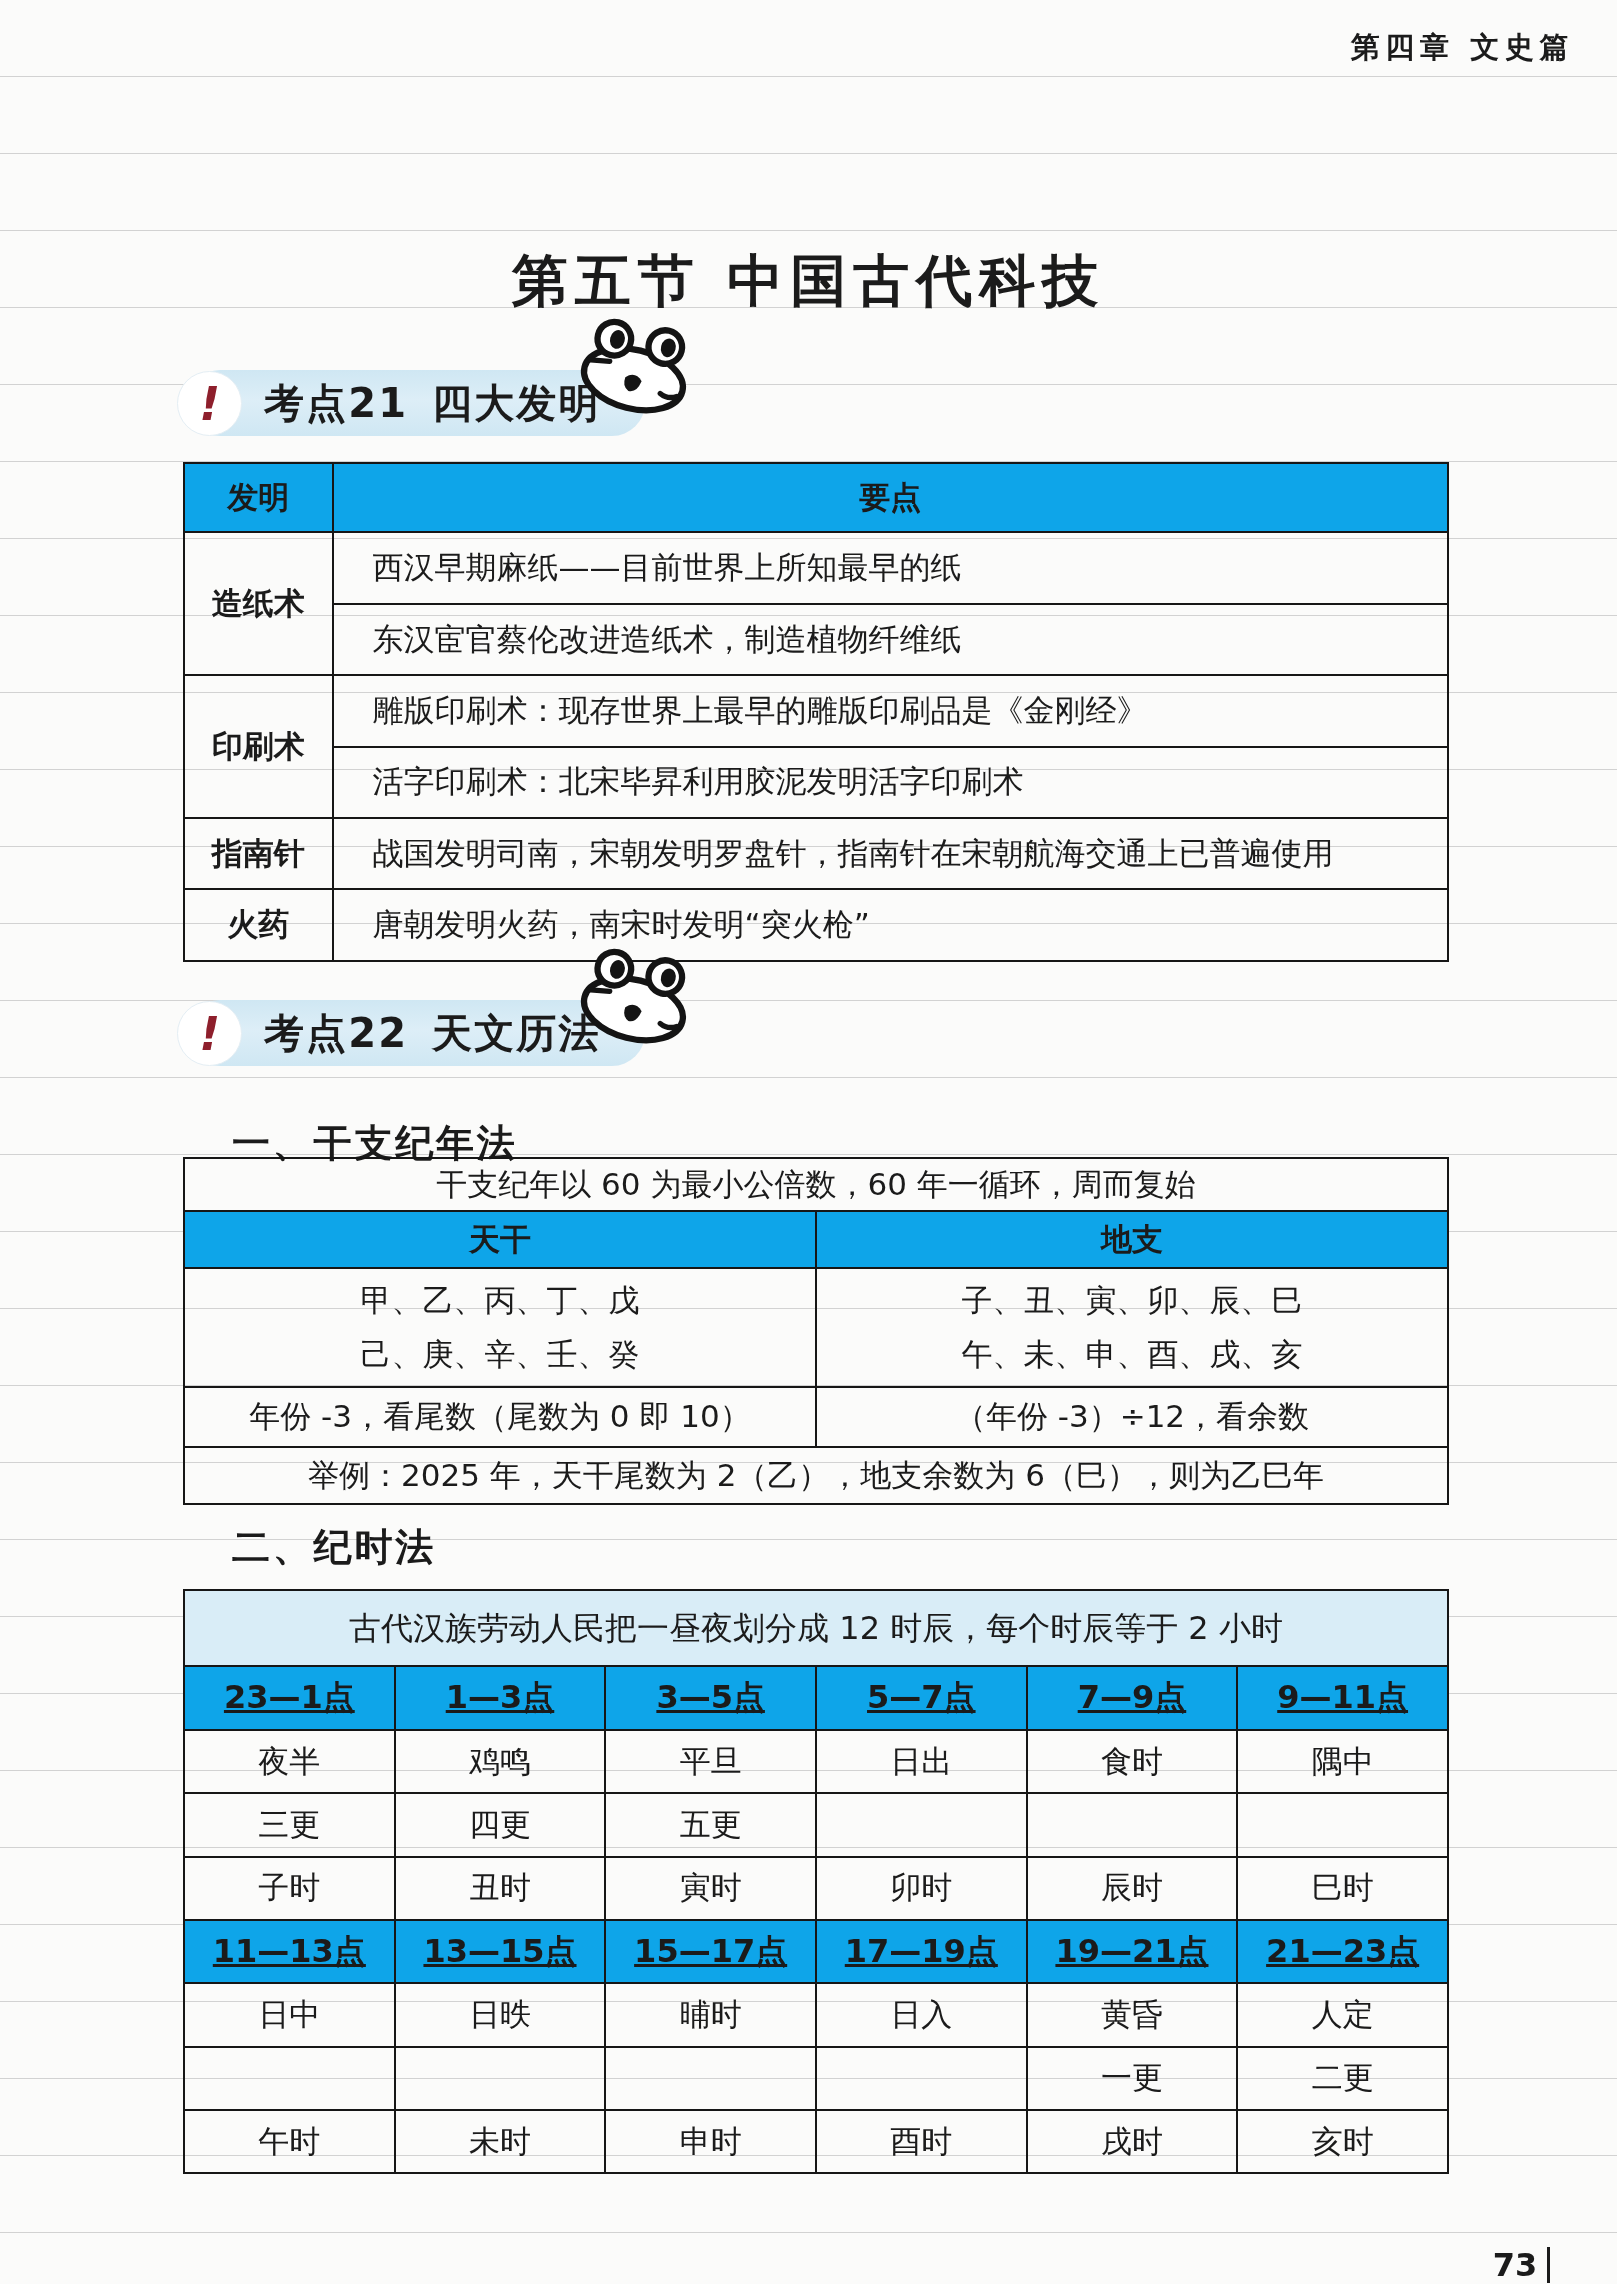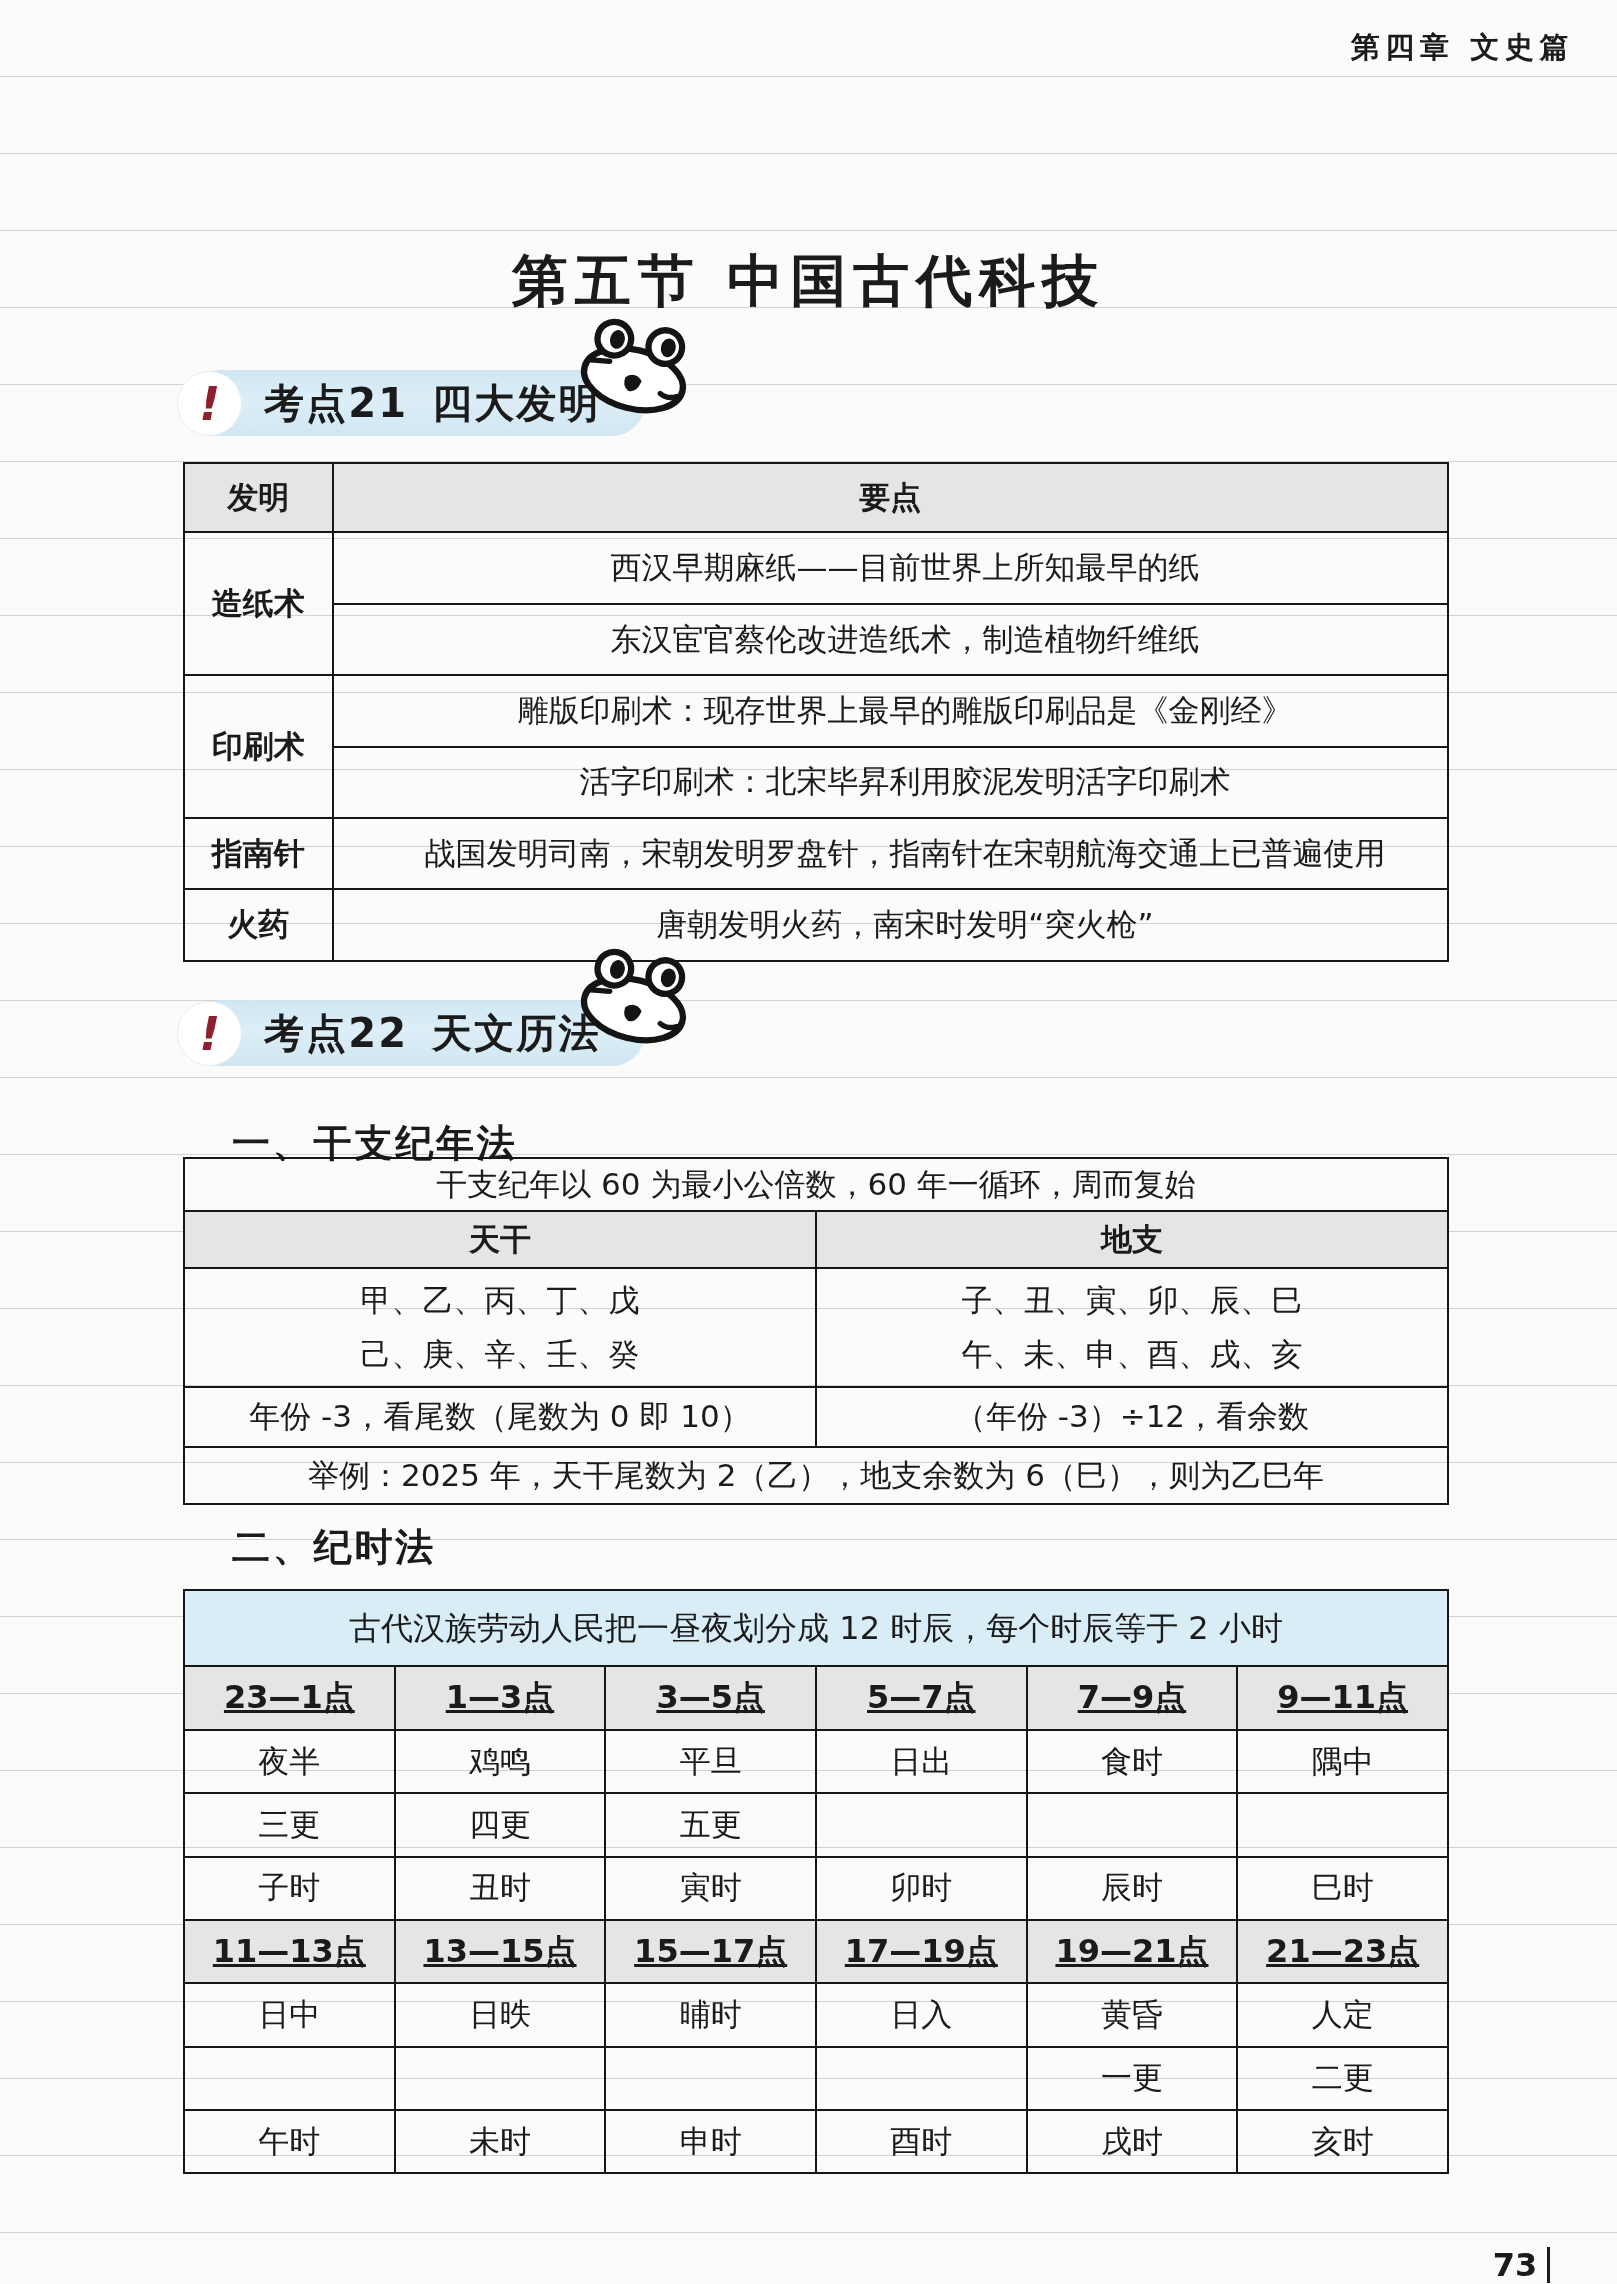--- a/index.html
+++ b/index.html
@@ -37,26 +37,26 @@
     background:#ffffff;border:1.4px solid #e4eef4;
     display:flex;align-items:center;justify-content:center;
     color:#8e1f2c;font-size:46px;font-weight:900;font-style:italic;
   }
   .frog{position:absolute;right:-54px;top:-50px;width:126px;height:98px;transform:rotate(14deg);}
   
   table{border-collapse:collapse;table-layout:fixed;position:absolute;background:transparent;}
   table, table td{border:2.1px solid #161616;}
   table{border-width:2.8px;}
   td{padding:4.2px 9.8px;font-size:31px;line-height:1.35;vertical-align:middle;}
-  .hdr td{background:#e5e5e5;text-align:center;font-weight:700;}
+  .hdr td{background:#0ea5e9;text-align:center;font-weight:700;}
   
   .t1{left:183px;top:462px;width:1266px;}
   .t1 .hdr td{height:59px;}
   .t1 td.inv{width:127px;text-align:center;font-weight:600;}
-  .t1 td.pt{text-align:center;padding-left:39px;height:61px;border-radius:24px;}
+  .t1 td.pt{text-align:left;padding-left:39px;height:61px;border-radius:24px;}
   
   .t2{left:183px;top:1157px;width:1266px;}
   .t2 td{text-align:center;}
   .t2 .intro td{height:43px;}
   .t2 .hdr td{height:46px;}
   .t2 .dual td{height:105px;}
   .t2 .dual .line{line-height:1.75;}
   .t2 .rules td{height:50px;}
   .t2 .example td{height:47px;}
   

